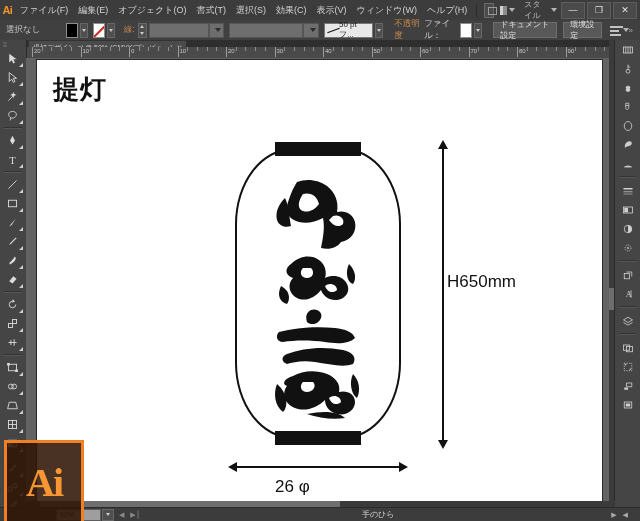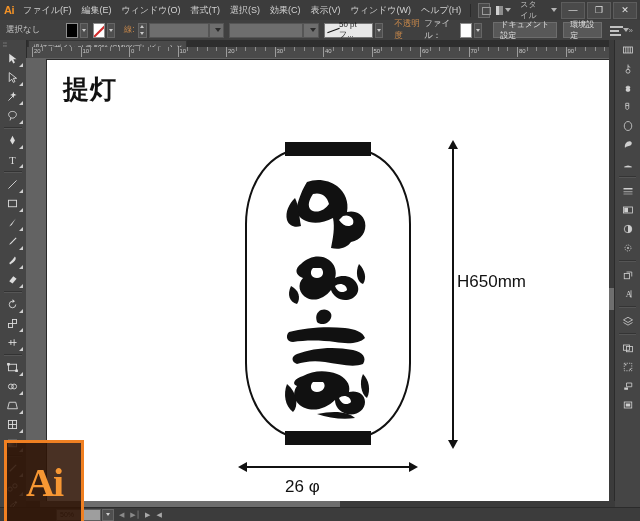--- a/index.html
+++ b/index.html
@@ -109,21 +109,21 @@
          border-left:1px solid #2b2b2b;}
   .pnl{width:25px;height:19px;display:flex;align-items:center;justify-content:center;color:#cfcfcf;}
   .pnl-div{height:1px;background:#343434;margin:3px 4px;border-bottom:1px solid #555;}
   #rdock-edge{position:absolute;right:25px;top:40px;width:6px;height:468px;background:#3b3b3b;}
   #rdock-scroll{position:absolute;right:25px;top:288px;width:6px;height:22px;background:#6e6e6e;}
 
   
   #canvaswrap{position:absolute;left:26px;top:58px;width:589px;height:447px;background:#636363;
               overflow:hidden;}
   #artboard{position:absolute;left:11px;top:2px;width:565px;height:443px;background:#fff;
-            box-shadow:0 0 0 1px #2a2a2a;margin-left:10px;}
+            box-shadow:0 0 0 1px #2a2a2a;}
   .art-txt{position:absolute;color:#111;}
   #lbl-chochin{left:16px;top:12px;font-size:26px;font-weight:bold;letter-spacing:1px;}
   #lbl-shomen{left:212px;top:8px;font-size:30px;font-weight:bold;letter-spacing:2px;}
   #lbl-h{left:410px;top:212px;font-size:17px;}
   #lbl-d{left:238px;top:417px;font-size:17px;}
 
   .cap{position:absolute;background:#111;}
   #cap-top{left:238px;top:82px;width:86px;height:14px;}
   #cap-bot{left:238px;top:371px;width:86px;height:14px;}
   #body{position:absolute;left:198px;top:88px;width:166px;height:291px;
@@ -163,21 +163,21 @@
 </style>
 </head>
 <body>
 
 <div id="app">
 
   <div id="menubar">
     <div class="ai-logo">Ai</div>
     <div class="menu-item">ファイル(F)</div>
     <div class="menu-item">編集(E)</div>
-    <div class="menu-item">ウィンドウ(O)</div>
+    <div class="menu-item">オブジェクト(O)</div>
     <div class="menu-item">書式(T)</div>
     <div class="menu-item">選択(S)</div>
     <div class="menu-item">効果(C)</div>
     <div class="menu-item">表示(V)</div>
     <div class="menu-item">ウィンドウ(W)</div>
     <div class="menu-item">ヘルプ(H)</div>
     <div class="mb-sep"></div>
     <div class="mb-icon doc"></div>
     <div class="mb-icon arr">
       <div class="arr-box"></div>
@@ -719,20 +719,21 @@
 
   <div id="sb-hscroll"></div>
   <div id="sb-hthumb"></div>
 
   <div id="statusbar">
     <div class="sb-zoom">50%</div>
     <div class="sb-zdrop">
         <i></i>
       </div>
     <div class="sb-nav">◀ ▶▏</div>
+    <div class="sb-tool">手のひら</div>
     <div class="sb-right">▶ ◀</div>
   </div>
 
   <div id="ai-badge">
     <span>Ai</span>
   </div>
 
 </div>
 
 </body></html>

